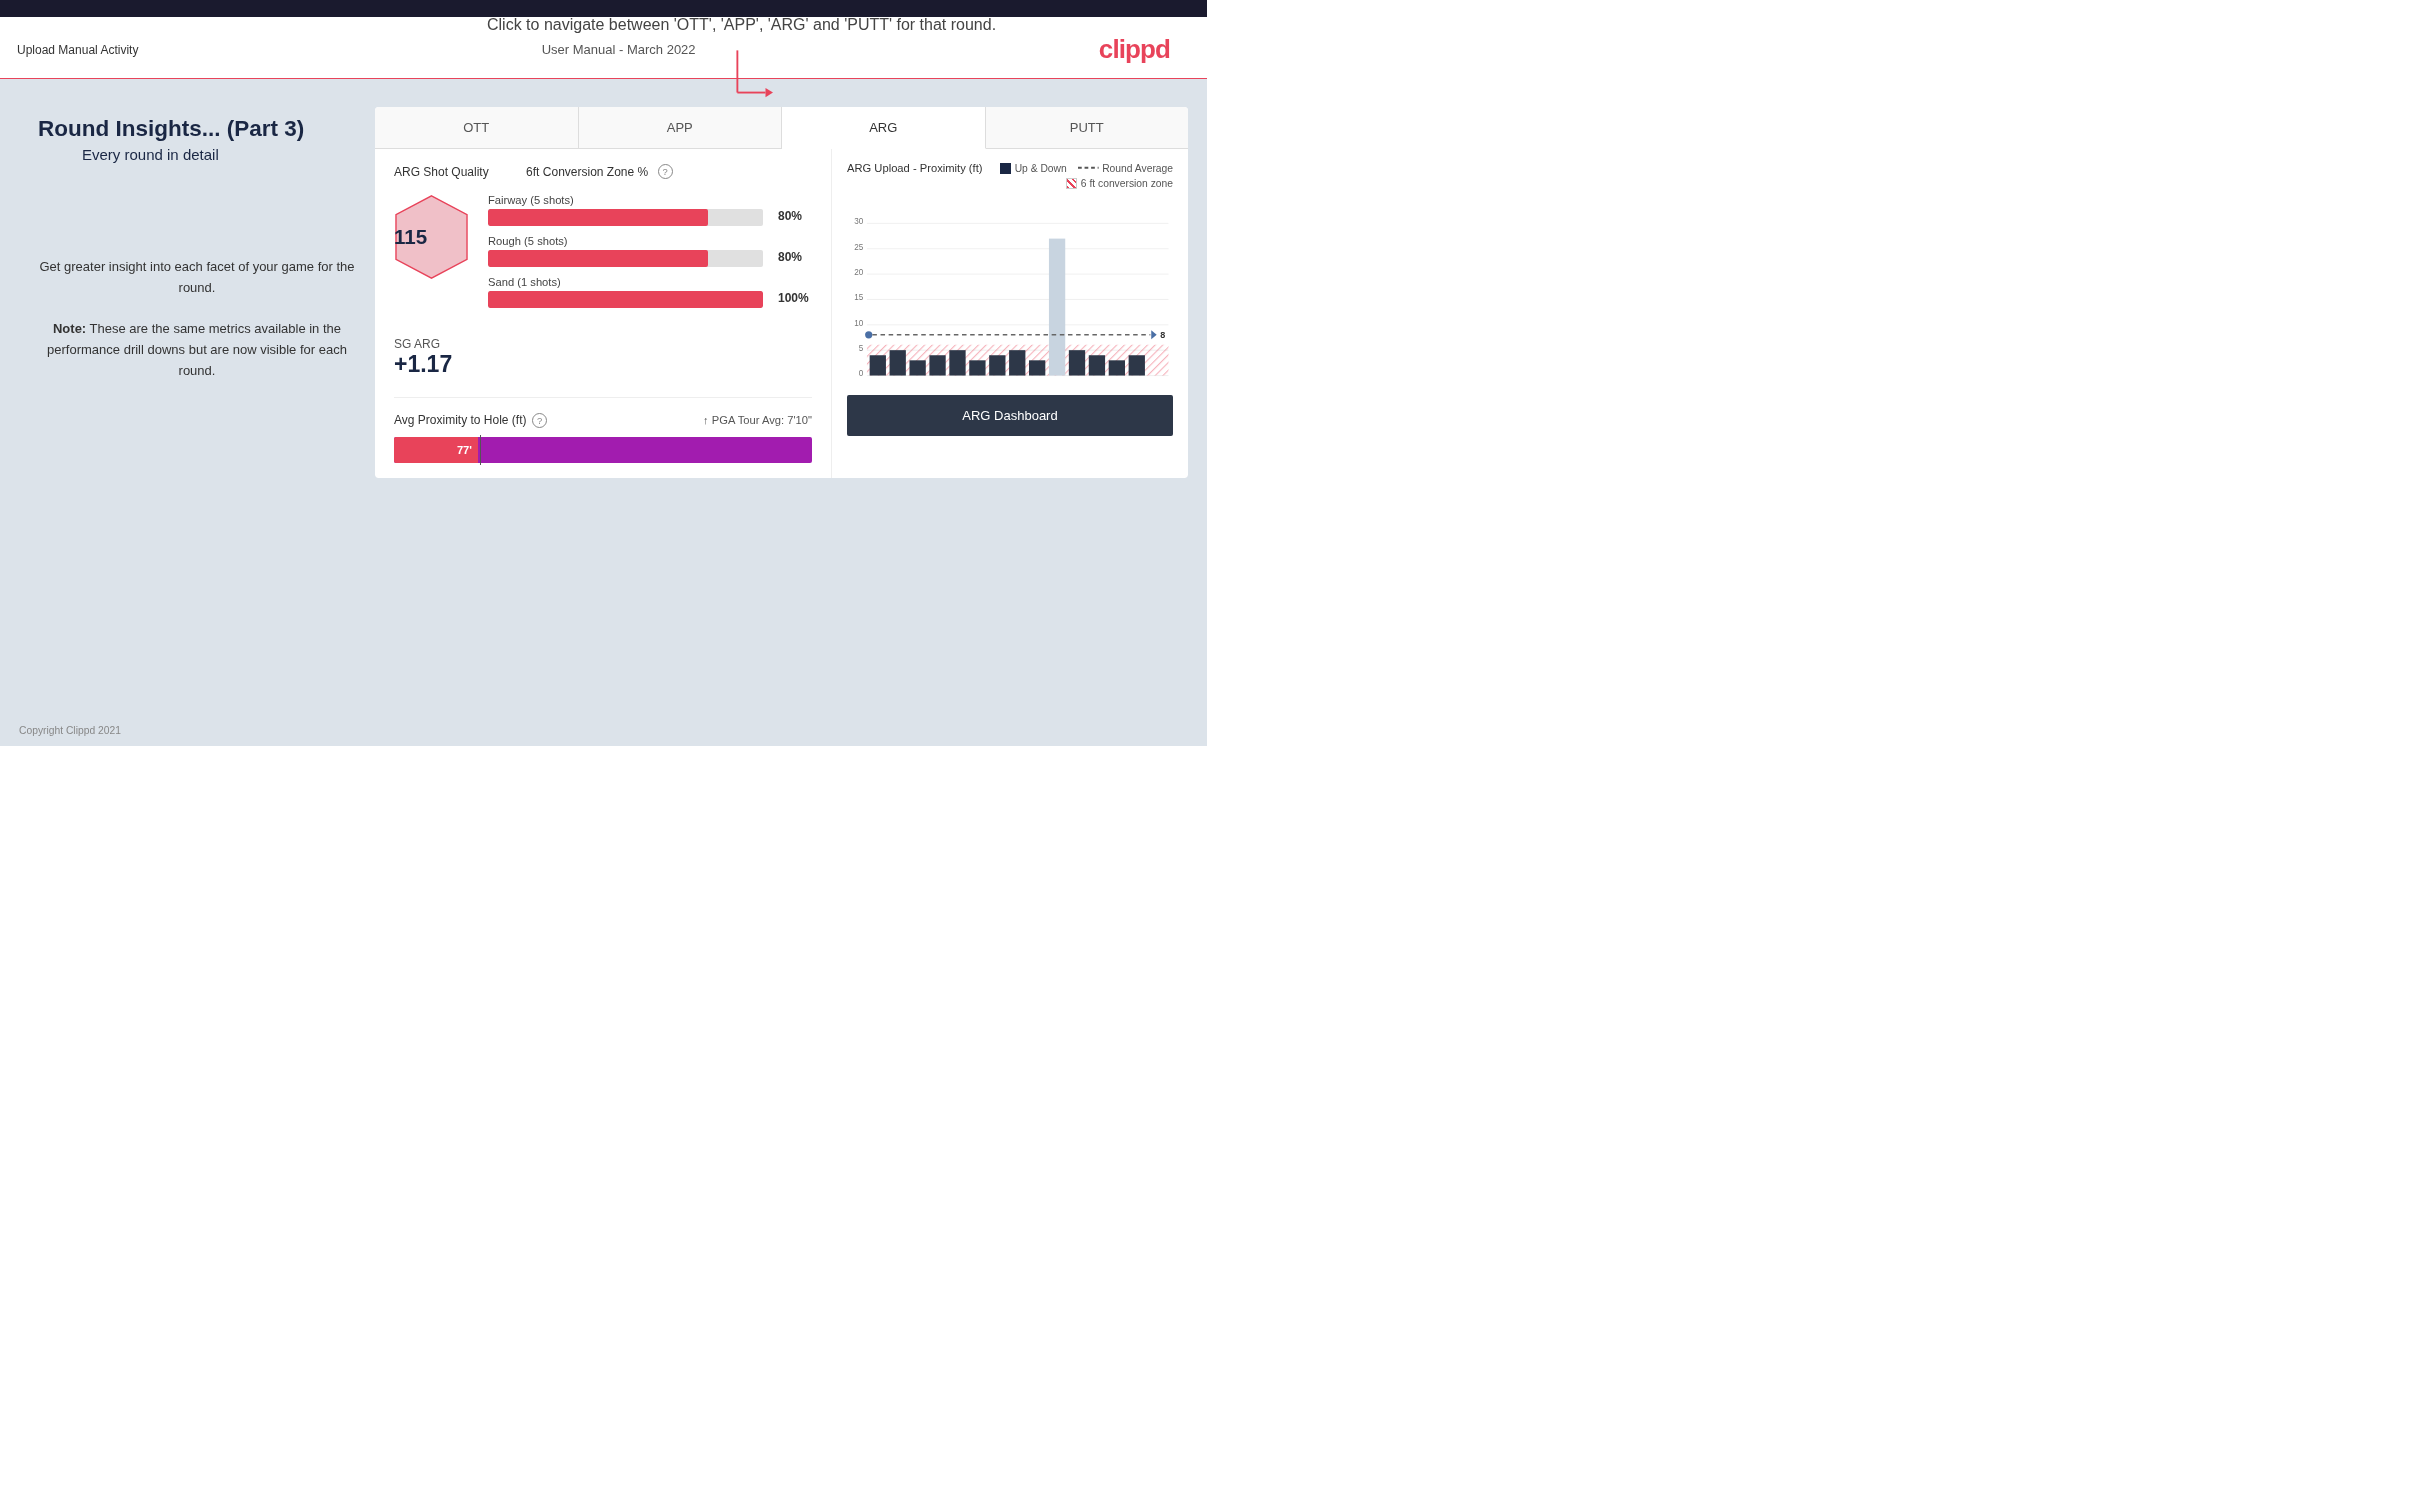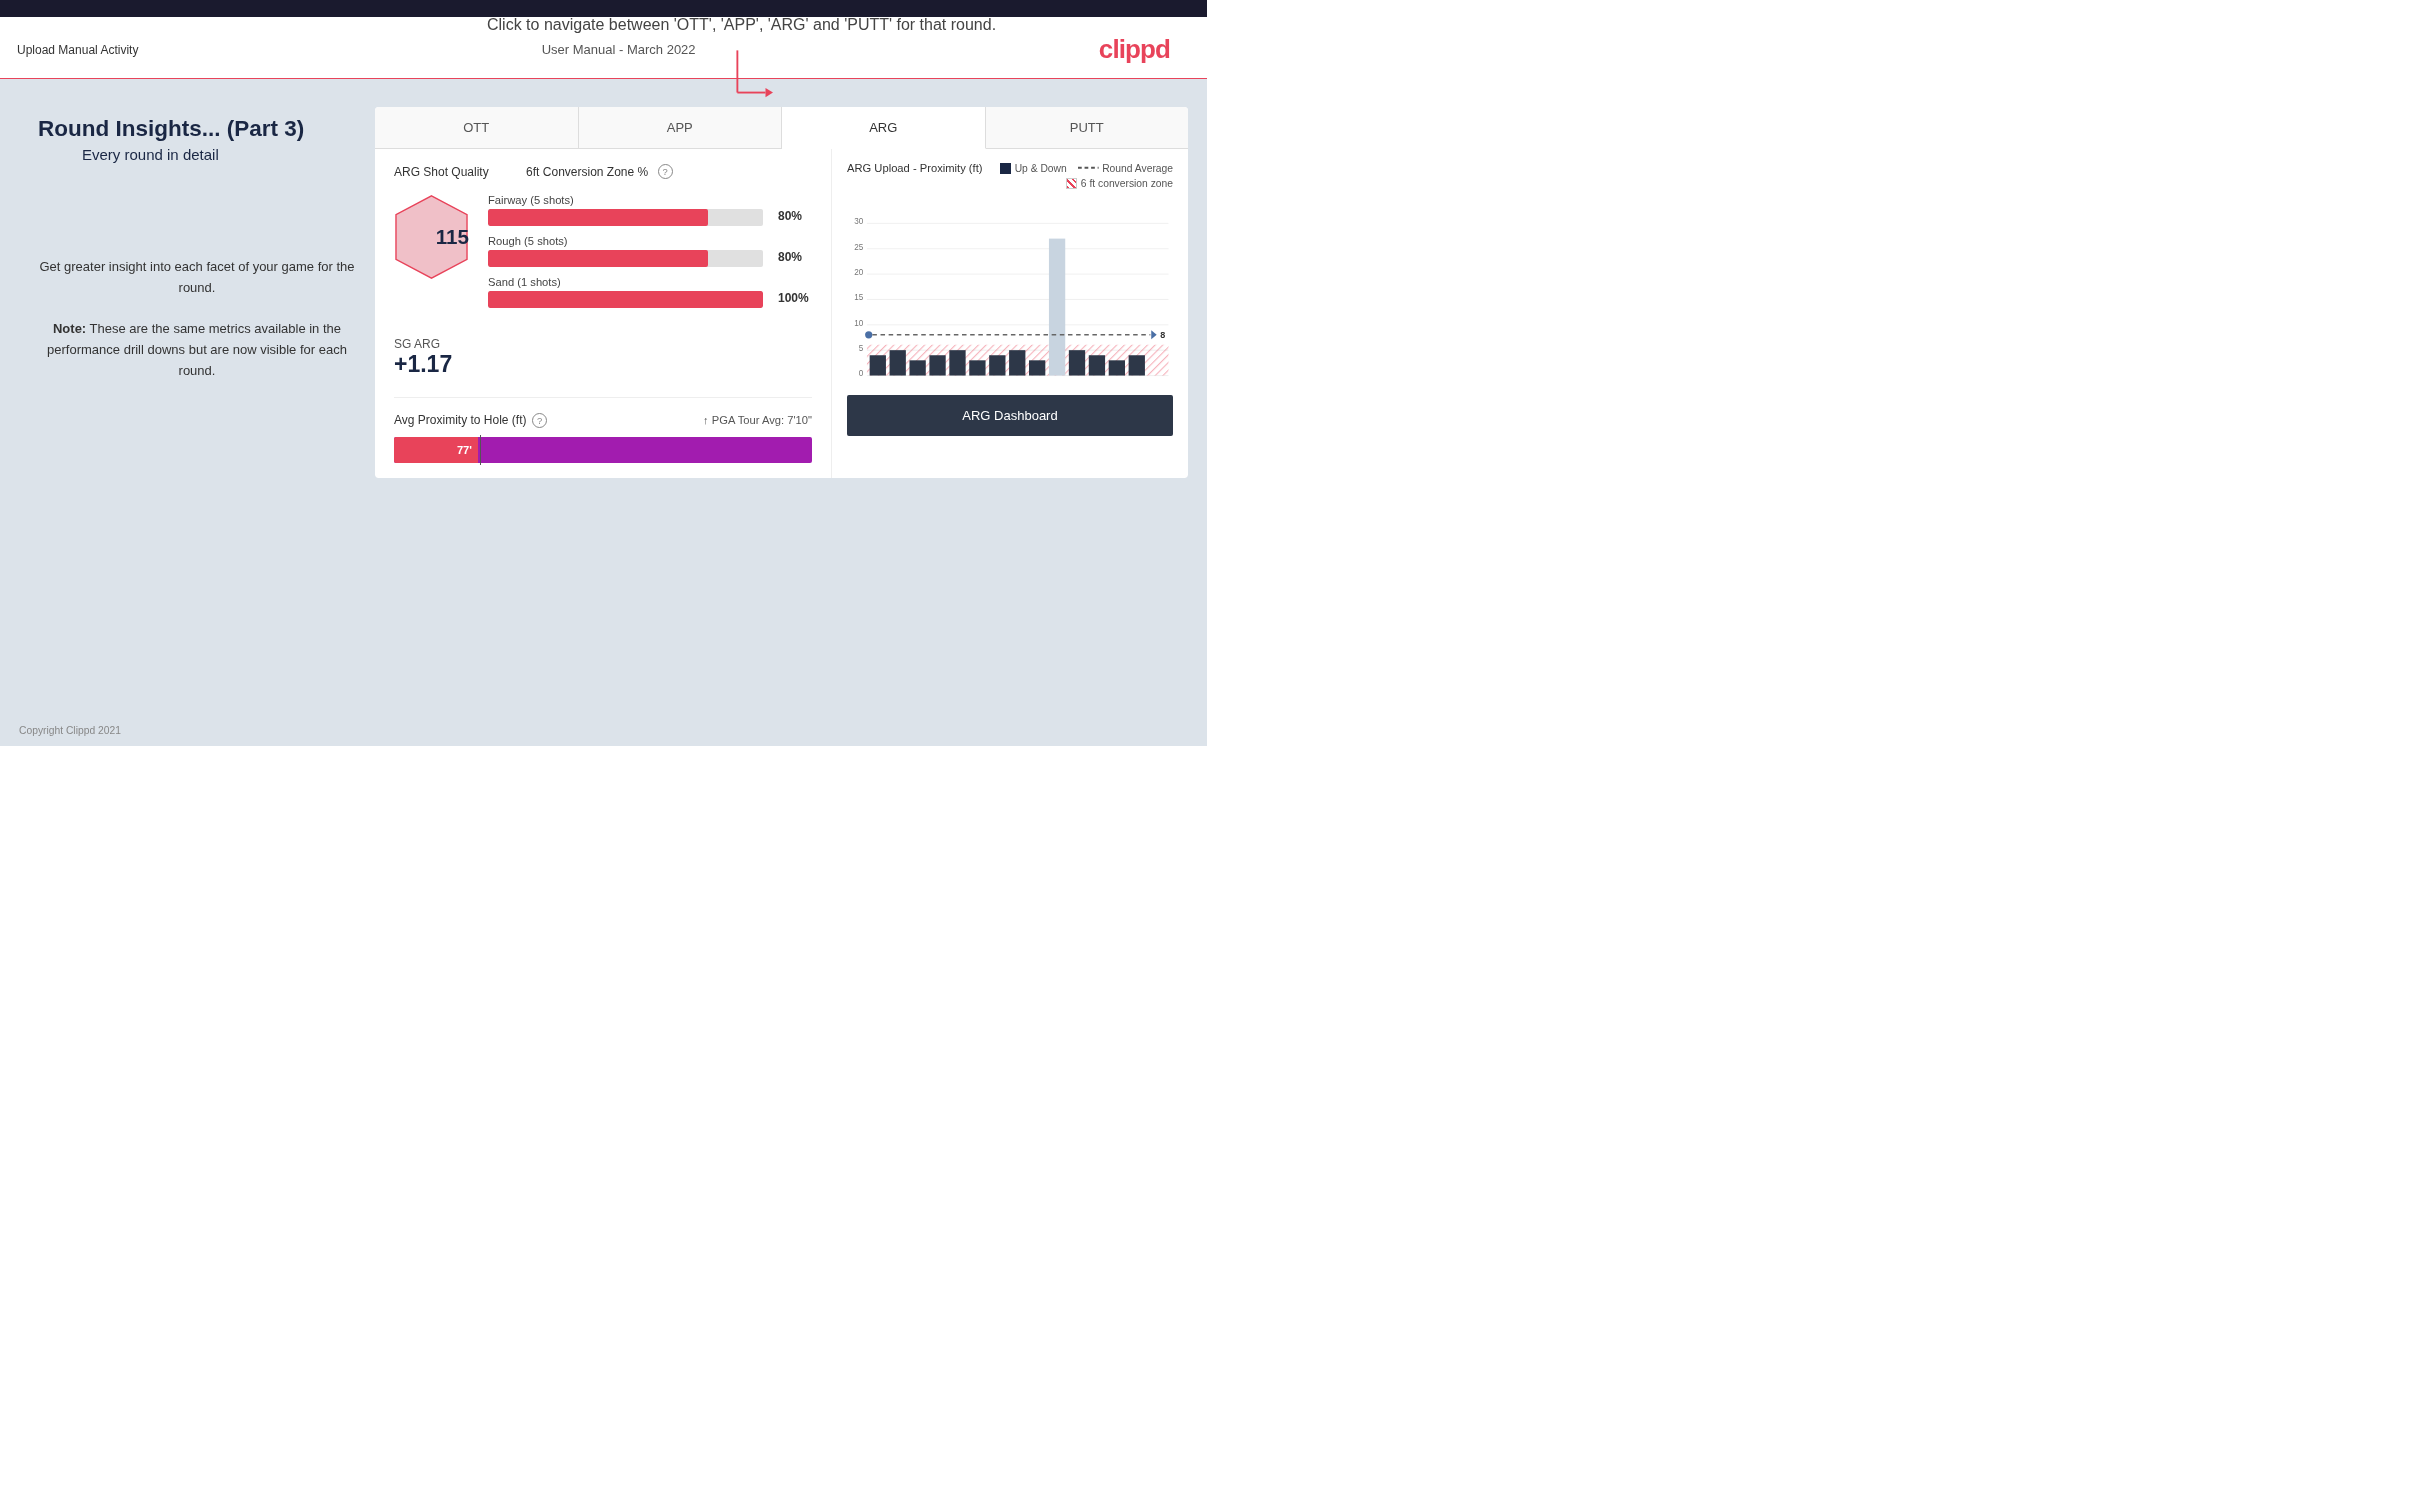--- a/index.html
+++ b/index.html
@@ -170,21 +170,21 @@
       align-items: flex-start;
       gap: 19px;
       margin-bottom: 15px;
     }
     .hexagon {
       position: relative;
       width: 75px;
       height: 86px;
       display: flex;
       align-items: center;
-      justify-content: flex-end;
+      justify-content: flex-start;
       flex-shrink: 0;
     }
     .hexagon svg {
       position: absolute;
       top: 0; left: 0;
     }
     .hex-number {
       position: relative;
       z-index: 2;
       font-size: 20.6px;

